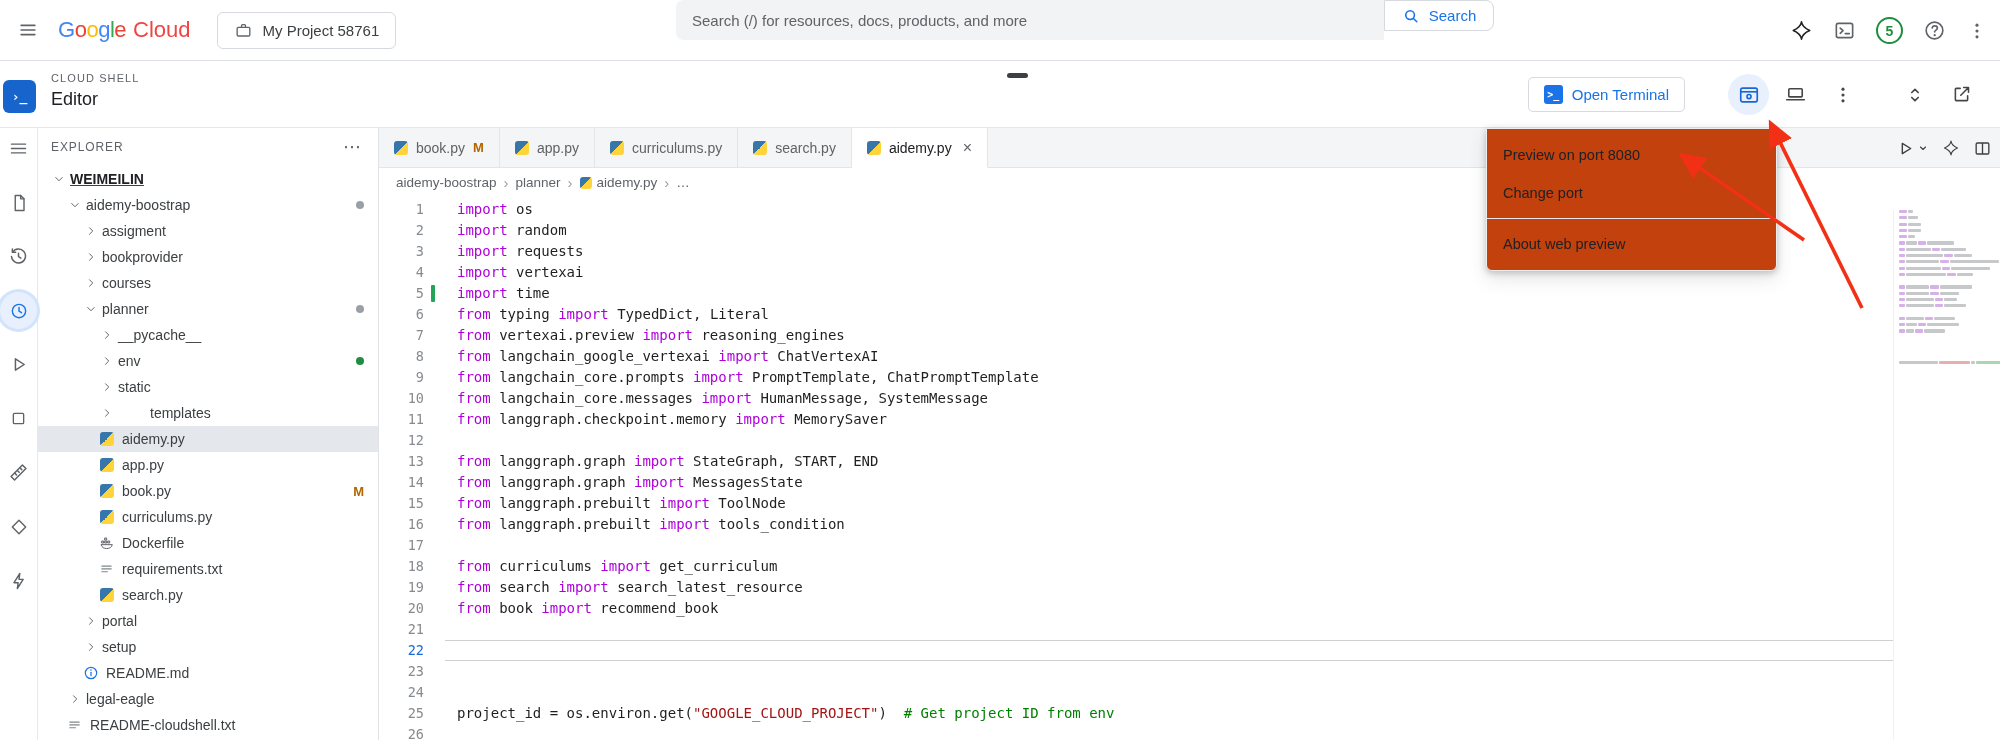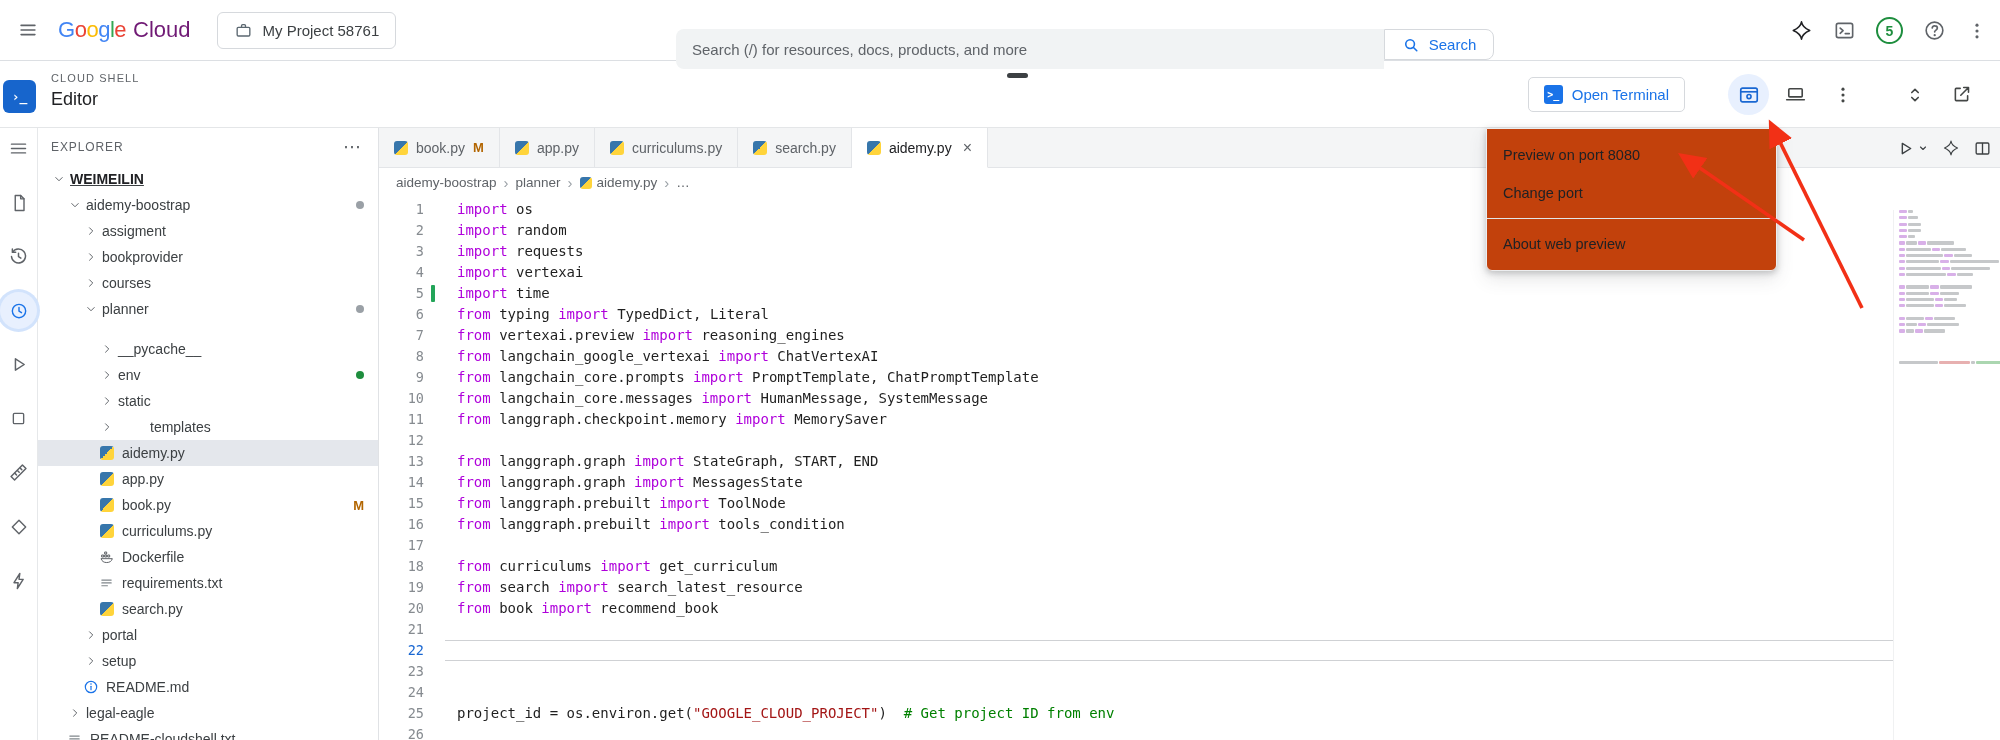--- a/index.html
+++ b/index.html
@@ -12,25 +12,25 @@
   button{font-family:inherit}
 
   
   .topbar{position:absolute;top:0;left:0;right:0;height:61px;background:#fff;
     border-bottom:1px solid #dcdfe3;display:flex;align-items:center;z-index:5}
   .iconbtn{background:none;border:none;cursor:pointer;color:#5f6368;
     display:flex;align-items:center;justify-content:center}
   .burger{margin-left:10px;width:36px;height:36px}
   .logo{display:flex;align-items:baseline;font-size:22px;margin-left:12px;cursor:pointer}
   .logo .gl{font-weight:500;letter-spacing:-.5px}
-  .logo-cloud{color:#701a75;margin-left:7px}
+  .logo-cloud{color:#ef4444;margin-left:7px}
   .project-btn{margin-left:26px;height:37px;display:flex;align-items:center;gap:10px;
     padding:0 16px;background:#fff;border:1px solid #d6d9dd;border-radius:6px;
     font-size:15px;color:#3c4043;cursor:pointer}
-  .searchwrap{position:absolute;left:676px;top:29px;display:flex;height:31px}
+  .searchwrap{position:absolute;left:676px;top:0;display:flex;height:31px}
   .search-input{width:708px;height:40px;background:#f1f3f4;border:none;
     border-radius:8px 0 0 8px;padding:0 16px;font-size:15px;color:#3c4043;outline:none}
   .search-input::placeholder{color:#5f6368}
   .search-btn{width:110px;display:flex;align-items:center;justify-content:center;gap:9px;
     background:#fff;border:1px solid #d6d9dd;border-radius:0 8px 8px 0;
     color:var(--blue);font-size:15px;font-weight:500;cursor:pointer}
   .topbar-icons{position:absolute;right:12px;top:0;height:61px;display:flex;
     align-items:center;gap:20px}
   .badge5{width:27px;height:27px;border:2px solid var(--green);border-radius:50%;
     color:var(--green);font-size:14px;font-weight:700;background:#fff;
@@ -348,21 +348,21 @@
           </div>
           <div class="trow" style="padding-left: 44px;">
             <span class="twisty">
               <svg class="ic" width="14" height="14" viewBox="0 0 24 24" fill="none" stroke="currentColor" stroke-width="1.7" stroke-linecap="round" stroke-linejoin="round">
                 <path d="M6.5 9.5L12 15l5.5-5.5"></path>
               </svg>
             </span>
             <span class="tlabel">planner</span>
             <span class="tbadge dot"></span>
           </div>
-          <div class="trow" style="padding-left: 60px; margin-top: 14px;">
+          <div class="trow" style="padding-left: 60px;">
             <span class="twisty">
               <svg class="ic" width="14" height="14" viewBox="0 0 24 24" fill="none" stroke="currentColor" stroke-width="1.7" stroke-linecap="round" stroke-linejoin="round">
                 <path d="M9.5 6.5L15 12l-5.5 5.5"></path>
               </svg>
             </span>
             <span class="tlabel">__pycache__</span>
           </div>
           <div class="trow" style="padding-left: 60px;">
             <span class="twisty">
               <svg class="ic" width="14" height="14" viewBox="0 0 24 24" fill="none" stroke="currentColor" stroke-width="1.7" stroke-linecap="round" stroke-linejoin="round">

